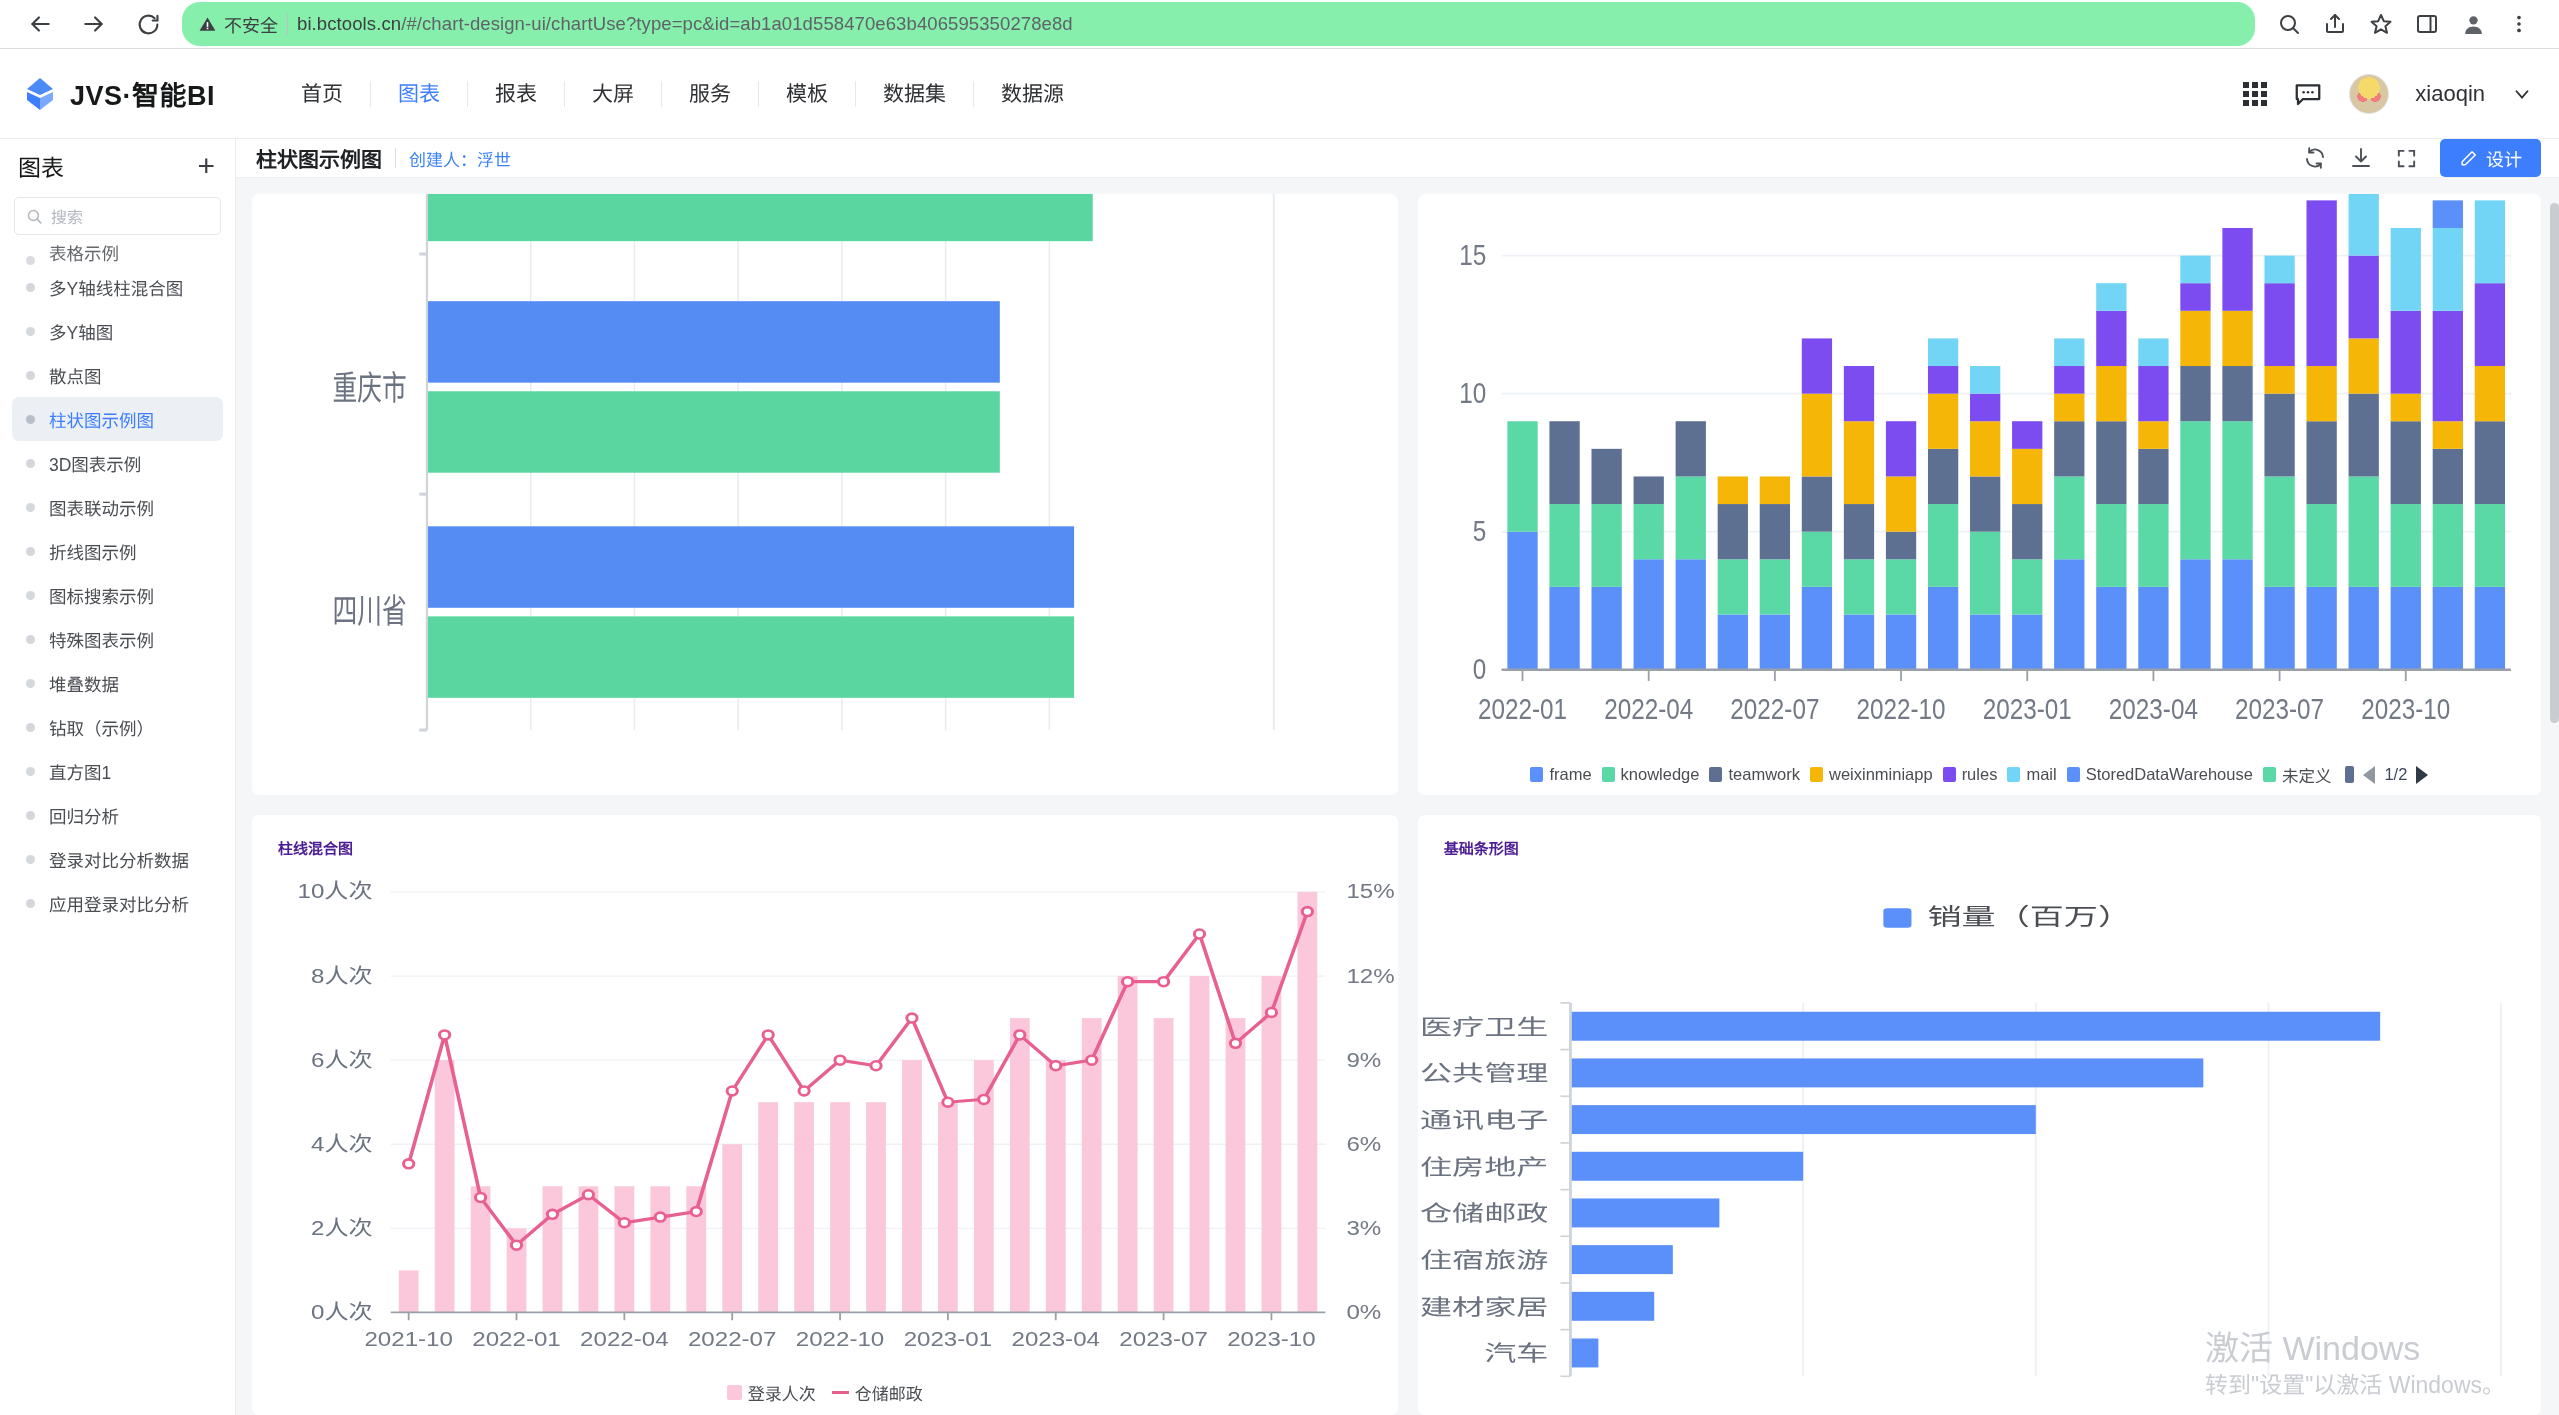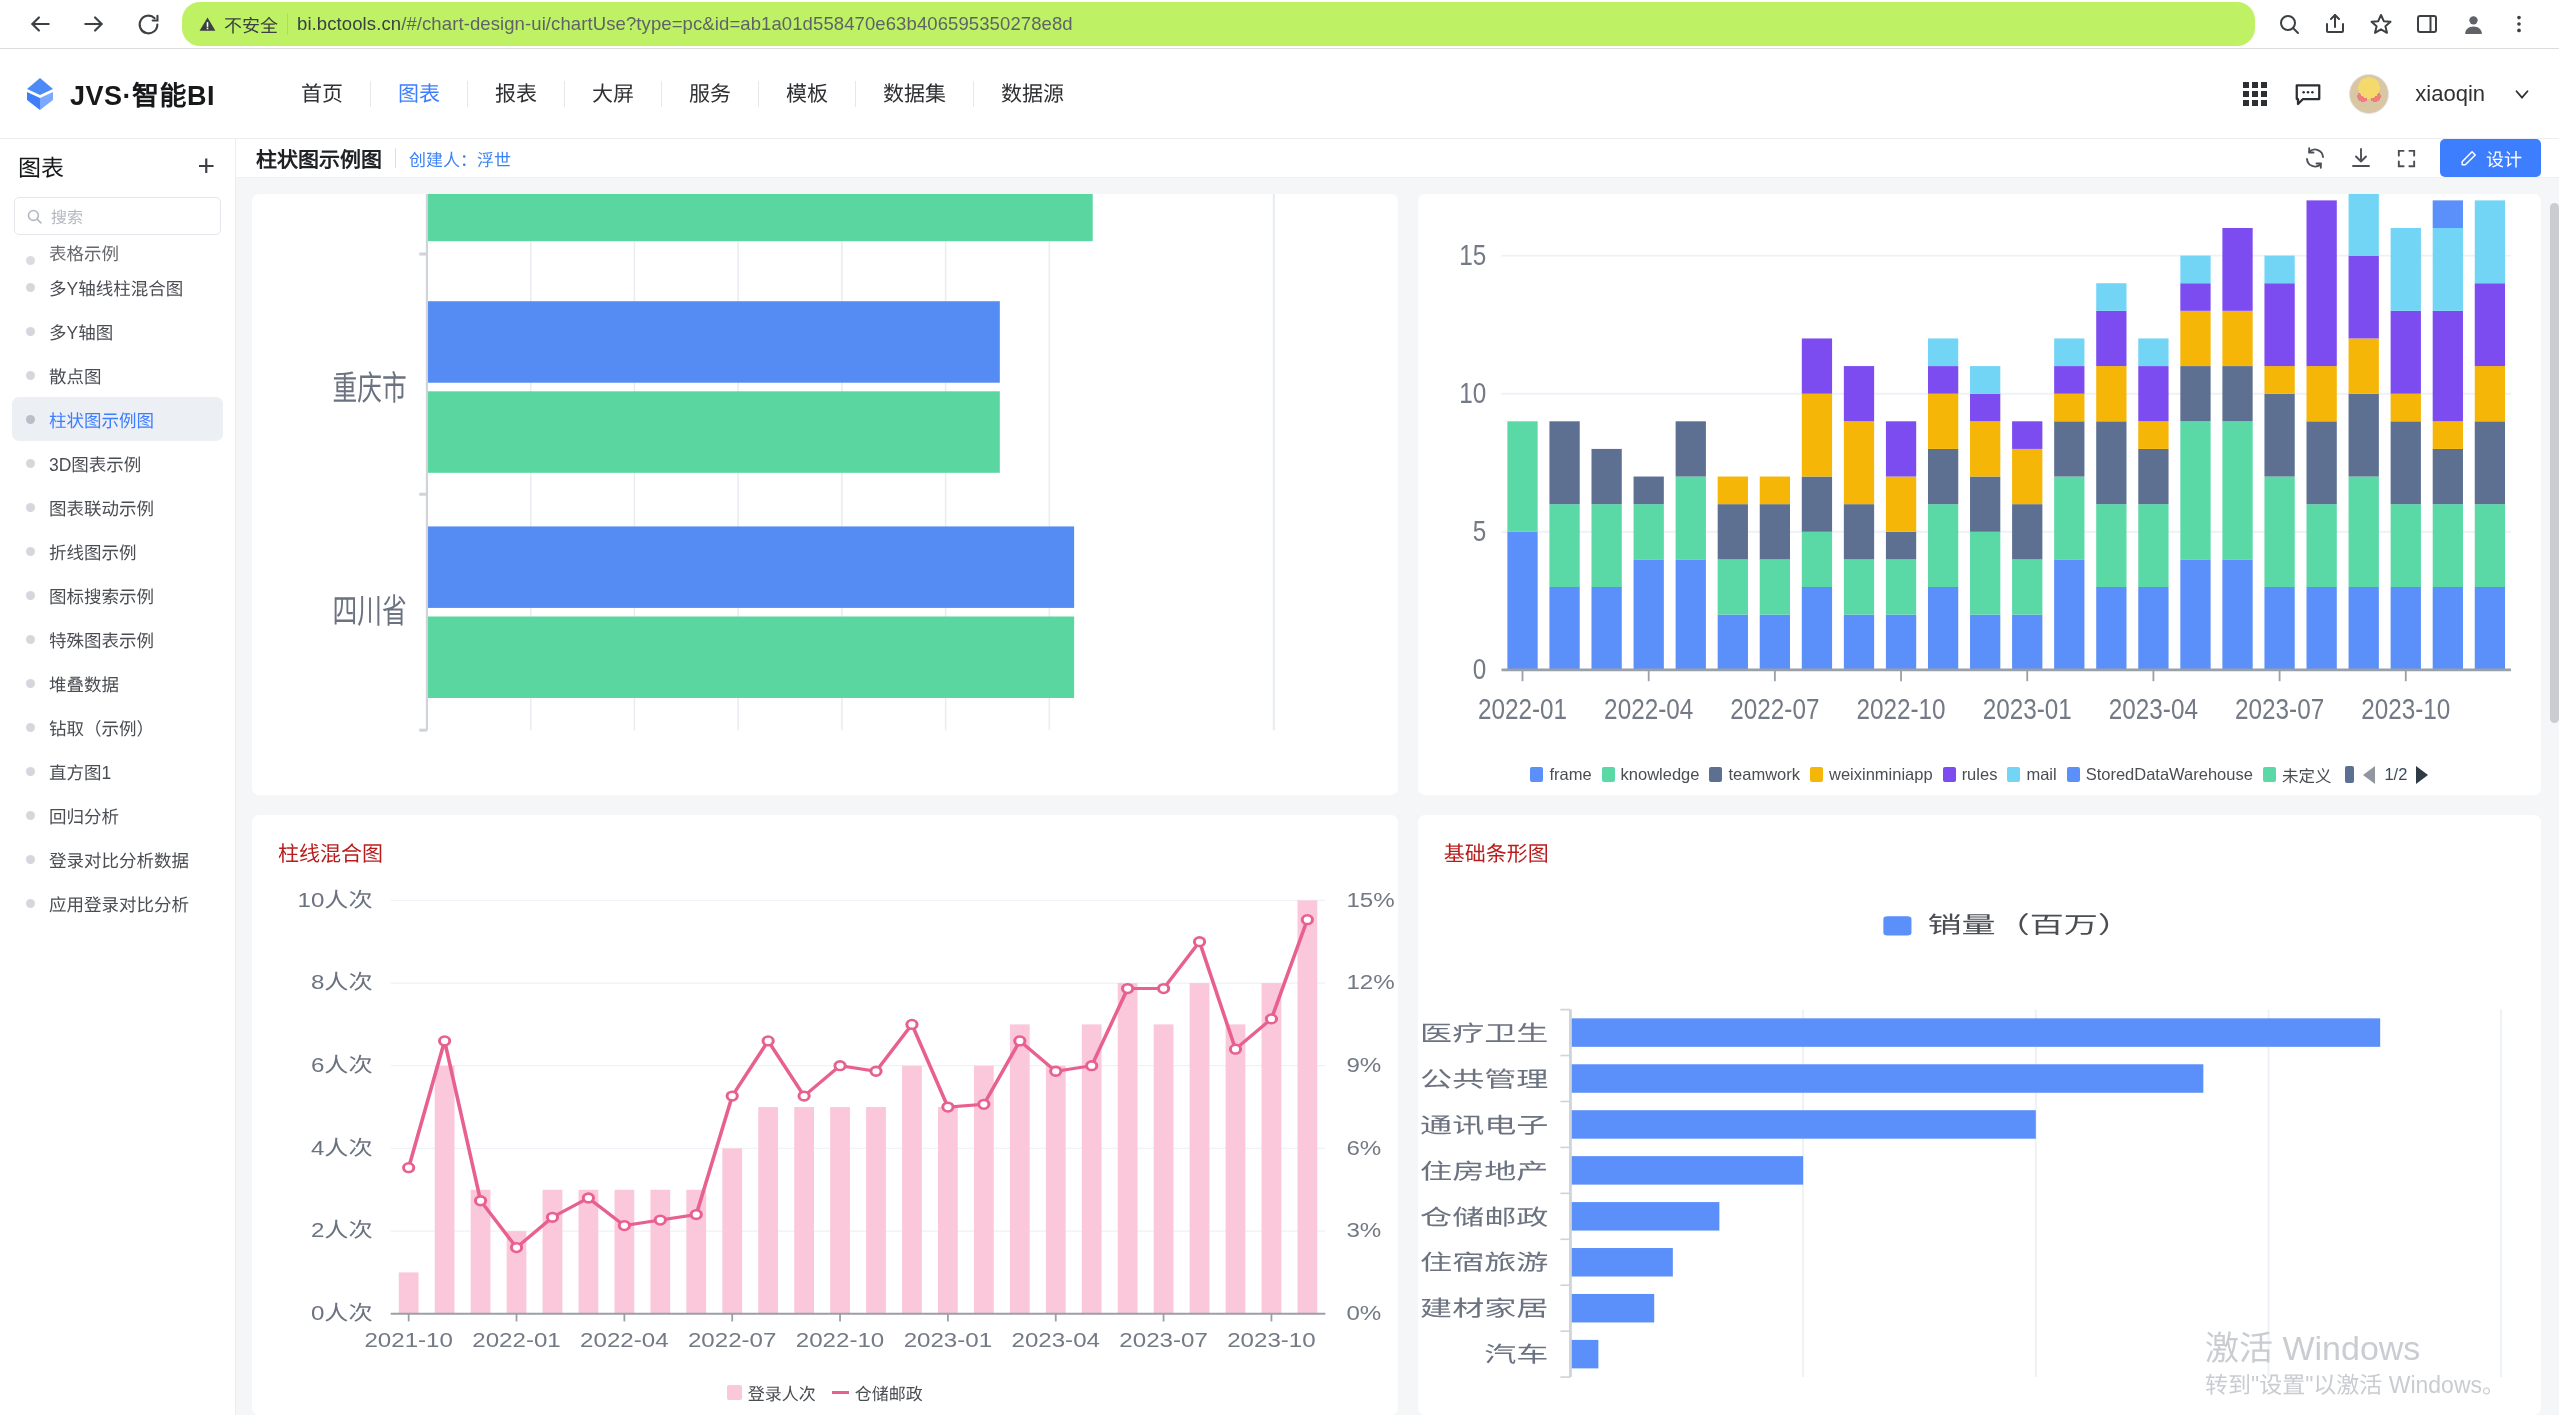--- a/index.html
+++ b/index.html
@@ -15,21 +15,21 @@
     height: 49px; display: flex; align-items: center;
     background: #ffffff; padding: 0 20px; gap: 14px;
     border-bottom: 1px solid #dcdcdc;
   }
   .nav-btn {
     width: 40px; height: 40px; display: flex; align-items: center;
     justify-content: center; border-radius: 50%; color: #3c4043; flex: 0 0 auto;
   }
   .nav-btn svg { display: block; }
   .omnibox {
-    flex: 1 1 auto; height: 44px; background: #bef264; border-radius: 18px;
+    flex: 1 1 auto; height: 44px; background: #86efac; border-radius: 18px;
     display: flex; align-items: center; padding: 11px 16px; gap: 9px;
     max-width: 2330px;
   }
   .not-secure { display: flex; align-items: center; gap: 7px; color: #3c4043; font-size: 18px; }
   .omni-sep { width: 1px; height: 22px; background: #bdc1c6; }
   .omni-url { font-size: 18.5px; color: #3c4043; white-space: nowrap; letter-spacing: .1px; }
   .omni-url .dim { color: #5f6368; }
   .browser-right { display: flex; align-items: center; gap: 6px; }
 
   
@@ -105,21 +105,21 @@
   .design-btn {
     background: #3d7eff; color: #fff; border-radius: 5px; height: 38px;
     display: flex; align-items: center; gap: 8px; padding: 0 19px; font-size: 18px;
   }
 
   .grid {
     flex: 1 1 auto; display: grid; grid-template-columns: 1.02fr 1fr;
     grid-template-rows: 1fr 1fr; gap: 20px; padding: 16px 18px 0 16px; overflow: hidden;
   }
   .card { background: #fff; border-radius: 7px; display: flex; flex-direction: column; overflow: hidden; }
-  .card-title { padding: 22px 26px 0; font-size: 21px; font-weight: normal; color: #b91c1c; }
+  .card-title { padding: 22px 26px 0; font-size: 15px; font-weight: bold; color: #4c1d95; }
   .card.noheader { padding-top: 0; }
   .card-body { flex: 1 1 auto; position: relative; overflow: hidden; }
 
   .axis-text { font-size: 16px; fill: #737a85; font-family: "Liberation Sans", sans-serif; }
   .axis-text-cn { font-size: 16px; fill: #6b7280; font-family: "Liberation Sans", sans-serif; }
   .legend-text { font-size: 17px; fill: #4a4d52; font-family: "Liberation Sans", sans-serif; }
 
   .legend-row {
     display: flex; align-items: center; justify-content: center;
     gap: 10px; flex-wrap: nowrap; padding: 2px 10px 8px; font-size: 16.5px; color: #4a4d52;

